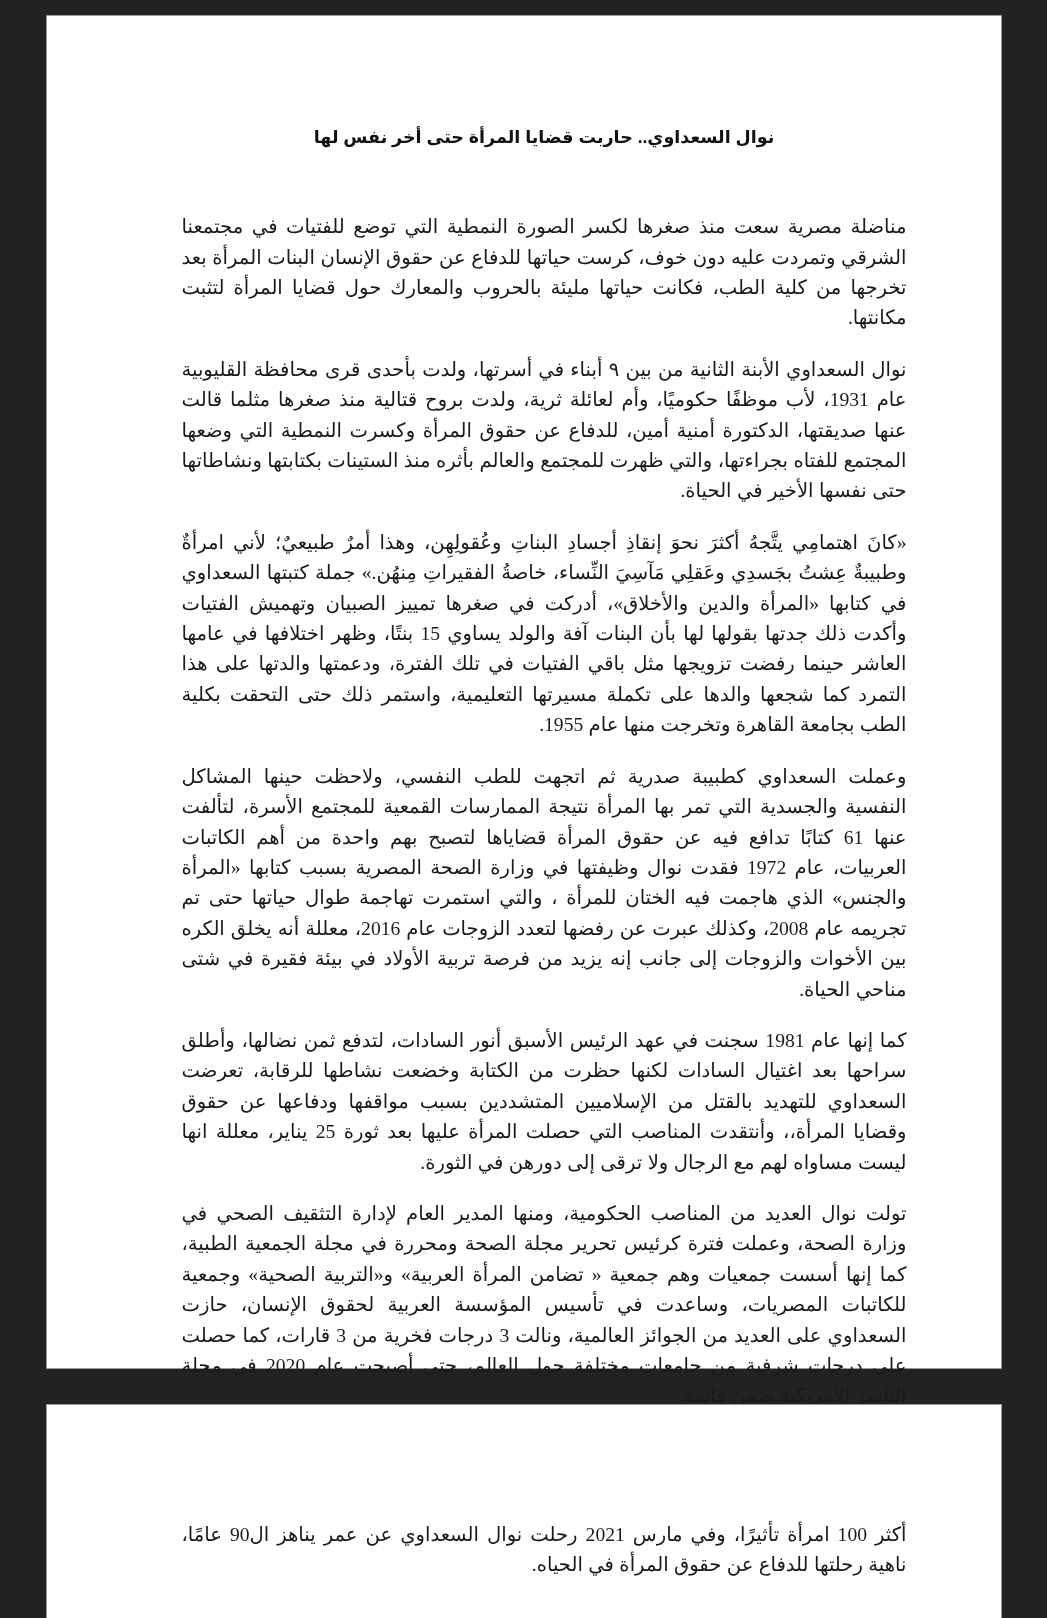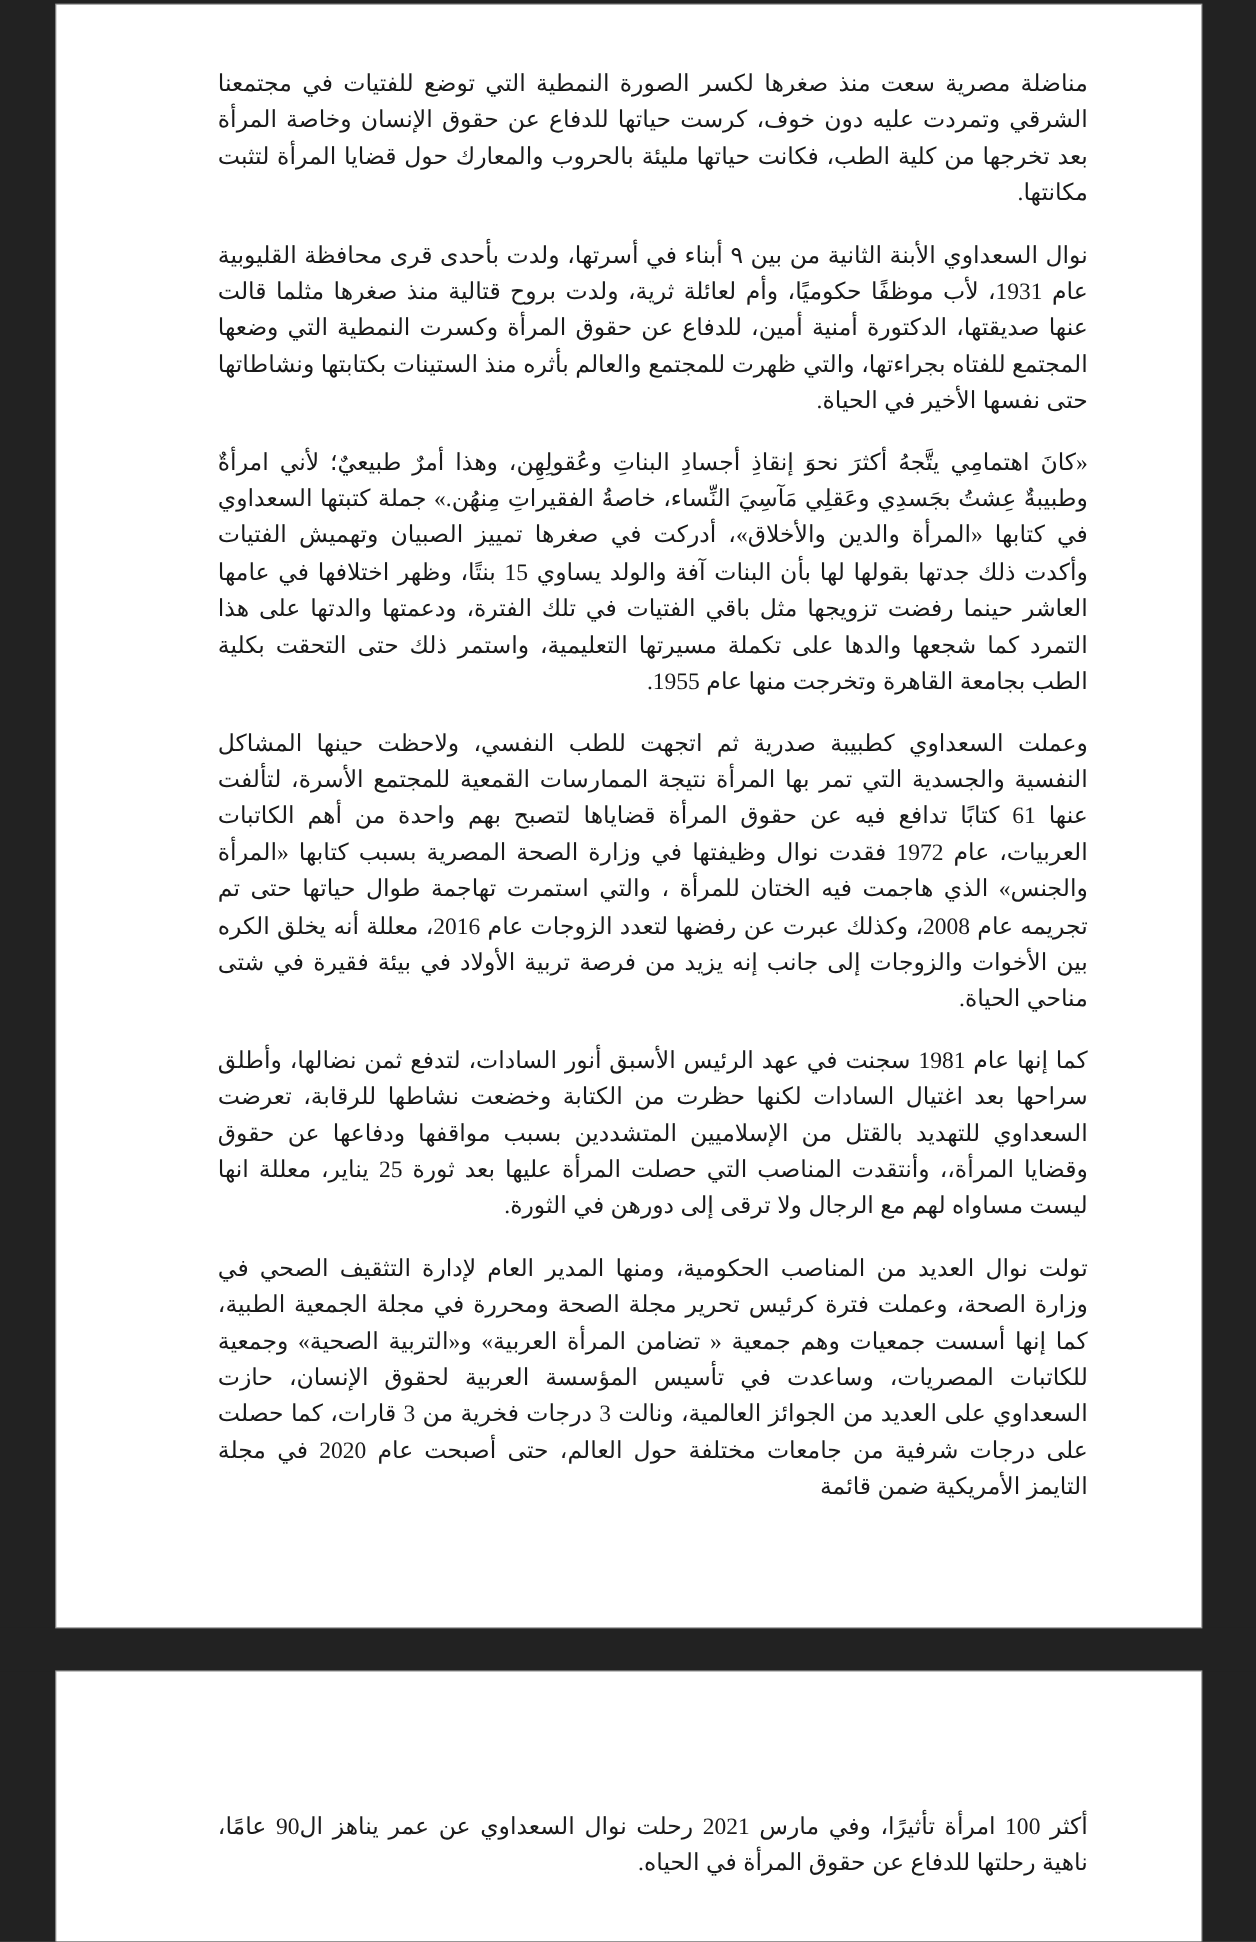--- a/index.html
+++ b/index.html
@@ -120,23 +120,24 @@
     direction: ltr;
   }
 </style>
 </head>
 <body>
 
 <div class="viewer">
 
   <div class="page page-1">
 
+    <h1 class="doc-title">نوال السعداوي.. حاربت قضايا المرأة حتى أخر نفس لها</h1>
 
     <div class="body-block">
-      <p class="para">مناضلة مصرية سعت منذ صغرها لكسر الصورة النمطية التي توضع للفتيات في مجتمعنا الشرقي وتمردت عليه دون خوف، كرست حياتها للدفاع عن حقوق الإنسان وخاصة المرأة بعد تخرجها من كلية الطب، فكانت حياتها مليئة بالحروب والمعارك حول قضايا المرأة لتثبت مكانتها.</p>
+      <p class="para">مناضلة مصرية سعت منذ صغرها لكسر الصورة النمطية التي توضع للفتيات في مجتمعنا الشرقي وتمردت عليه دون خوف، كرست حياتها للدفاع عن حقوق الإنسان البنات المرأة بعد تخرجها من كلية الطب، فكانت حياتها مليئة بالحروب والمعارك حول قضايا المرأة لتثبت مكانتها.</p>
       <p class="para">نوال السعداوي الأبنة الثانية من بين ٩ أبناء في أسرتها، ولدت بأحدى قرى محافظة القليوبية عام 1931، لأب موظفًا حكوميًا، وأم لعائلة ثرية، ولدت بروح قتالية منذ صغرها مثلما قالت عنها صديقتها، الدكتورة أمنية أمين، للدفاع عن حقوق المرأة وكسرت النمطية التي وضعها المجتمع للفتاه بجراءتها، والتي ظهرت للمجتمع والعالم بأثره منذ الستينات بكتابتها ونشاطاتها حتى نفسها الأخير في الحياة.</p>
       <p class="para">«كانَ اهتمامِي يتَّجهُ أكثرَ نحوَ إنقاذِ أجسادِ البناتِ وعُقولِهِن، وهذا أمرٌ طبيعيٌ؛ لأني امرأةٌ وطبيبةٌ عِشتُ بجَسدِي وعَقلِي مَآسِيَ النِّساء، خاصةُ الفقيراتِ مِنهُن.» جملة كتبتها السعداوي في كتابها «المرأة والدين والأخلاق»، أدركت في صغرها تمييز الصبيان وتهميش الفتيات وأكدت ذلك جدتها بقولها لها بأن البنات آفة والولد يساوي 15 بنتًا، وظهر اختلافها في عامها العاشر حينما رفضت تزويجها مثل باقي الفتيات في تلك الفترة، ودعمتها والدتها على هذا التمرد كما شجعها والدها على تكملة مسيرتها التعليمية، واستمر ذلك حتى التحقت بكلية الطب بجامعة القاهرة وتخرجت منها عام 1955.</p>
       <p class="para">وعملت السعداوي كطبيبة صدرية ثم اتجهت للطب النفسي، ولاحظت حينها المشاكل النفسية والجسدية التي تمر بها المرأة نتيجة الممارسات القمعية للمجتمع الأسرة، لتألفت عنها 61 كتابًا تدافع فيه عن حقوق المرأة قضاياها لتصبح بهم واحدة من أهم الكاتبات العربيات، عام 1972 فقدت نوال وظيفتها في وزارة الصحة المصرية بسبب كتابها «المرأة والجنس» الذي هاجمت فيه الختان للمرأة ، والتي استمرت تهاجمة طوال حياتها حتى تم تجريمه عام 2008، وكذلك عبرت عن رفضها لتعدد الزوجات عام 2016، معللة أنه يخلق الكره بين الأخوات والزوجات إلى جانب إنه يزيد من فرصة تربية الأولاد في بيئة فقيرة في شتى مناحي الحياة.</p>
       <p class="para">كما إنها عام 1981 سجنت في عهد الرئيس الأسبق أنور السادات، لتدفع ثمن نضالها، وأطلق سراحها بعد اغتيال السادات لكنها حظرت من الكتابة وخضعت نشاطها للرقابة، تعرضت السعداوي للتهديد بالقتل من الإسلاميين المتشددين بسبب مواقفها ودفاعها عن حقوق وقضايا المرأة،، وأنتقدت المناصب التي حصلت المرأة عليها بعد ثورة 25 يناير، معللة انها ليست مساواه لهم مع الرجال ولا ترقى إلى دورهن في الثورة.</p>
       <p class="para">تولت نوال العديد من المناصب الحكومية، ومنها المدير العام لإدارة التثقيف الصحي في وزارة الصحة، وعملت فترة كرئيس تحرير مجلة الصحة ومحررة في مجلة الجمعية الطبية، كما إنها أسست جمعيات وهم جمعية « تضامن المرأة العربية» و«التربية الصحية» وجمعية للكاتبات المصريات، وساعدت في تأسيس المؤسسة العربية لحقوق الإنسان، حازت السعداوي على العديد من الجوائز العالمية، ونالت 3 درجات فخرية من 3 قارات، كما حصلت على درجات شرفية من جامعات مختلفة حول العالم، حتى أصبحت عام 2020 في مجلة التايمز الأمريكية ضمن قائمة</p>
     </div>
   </div>
 
   <div class="page-gap"></div>
 

